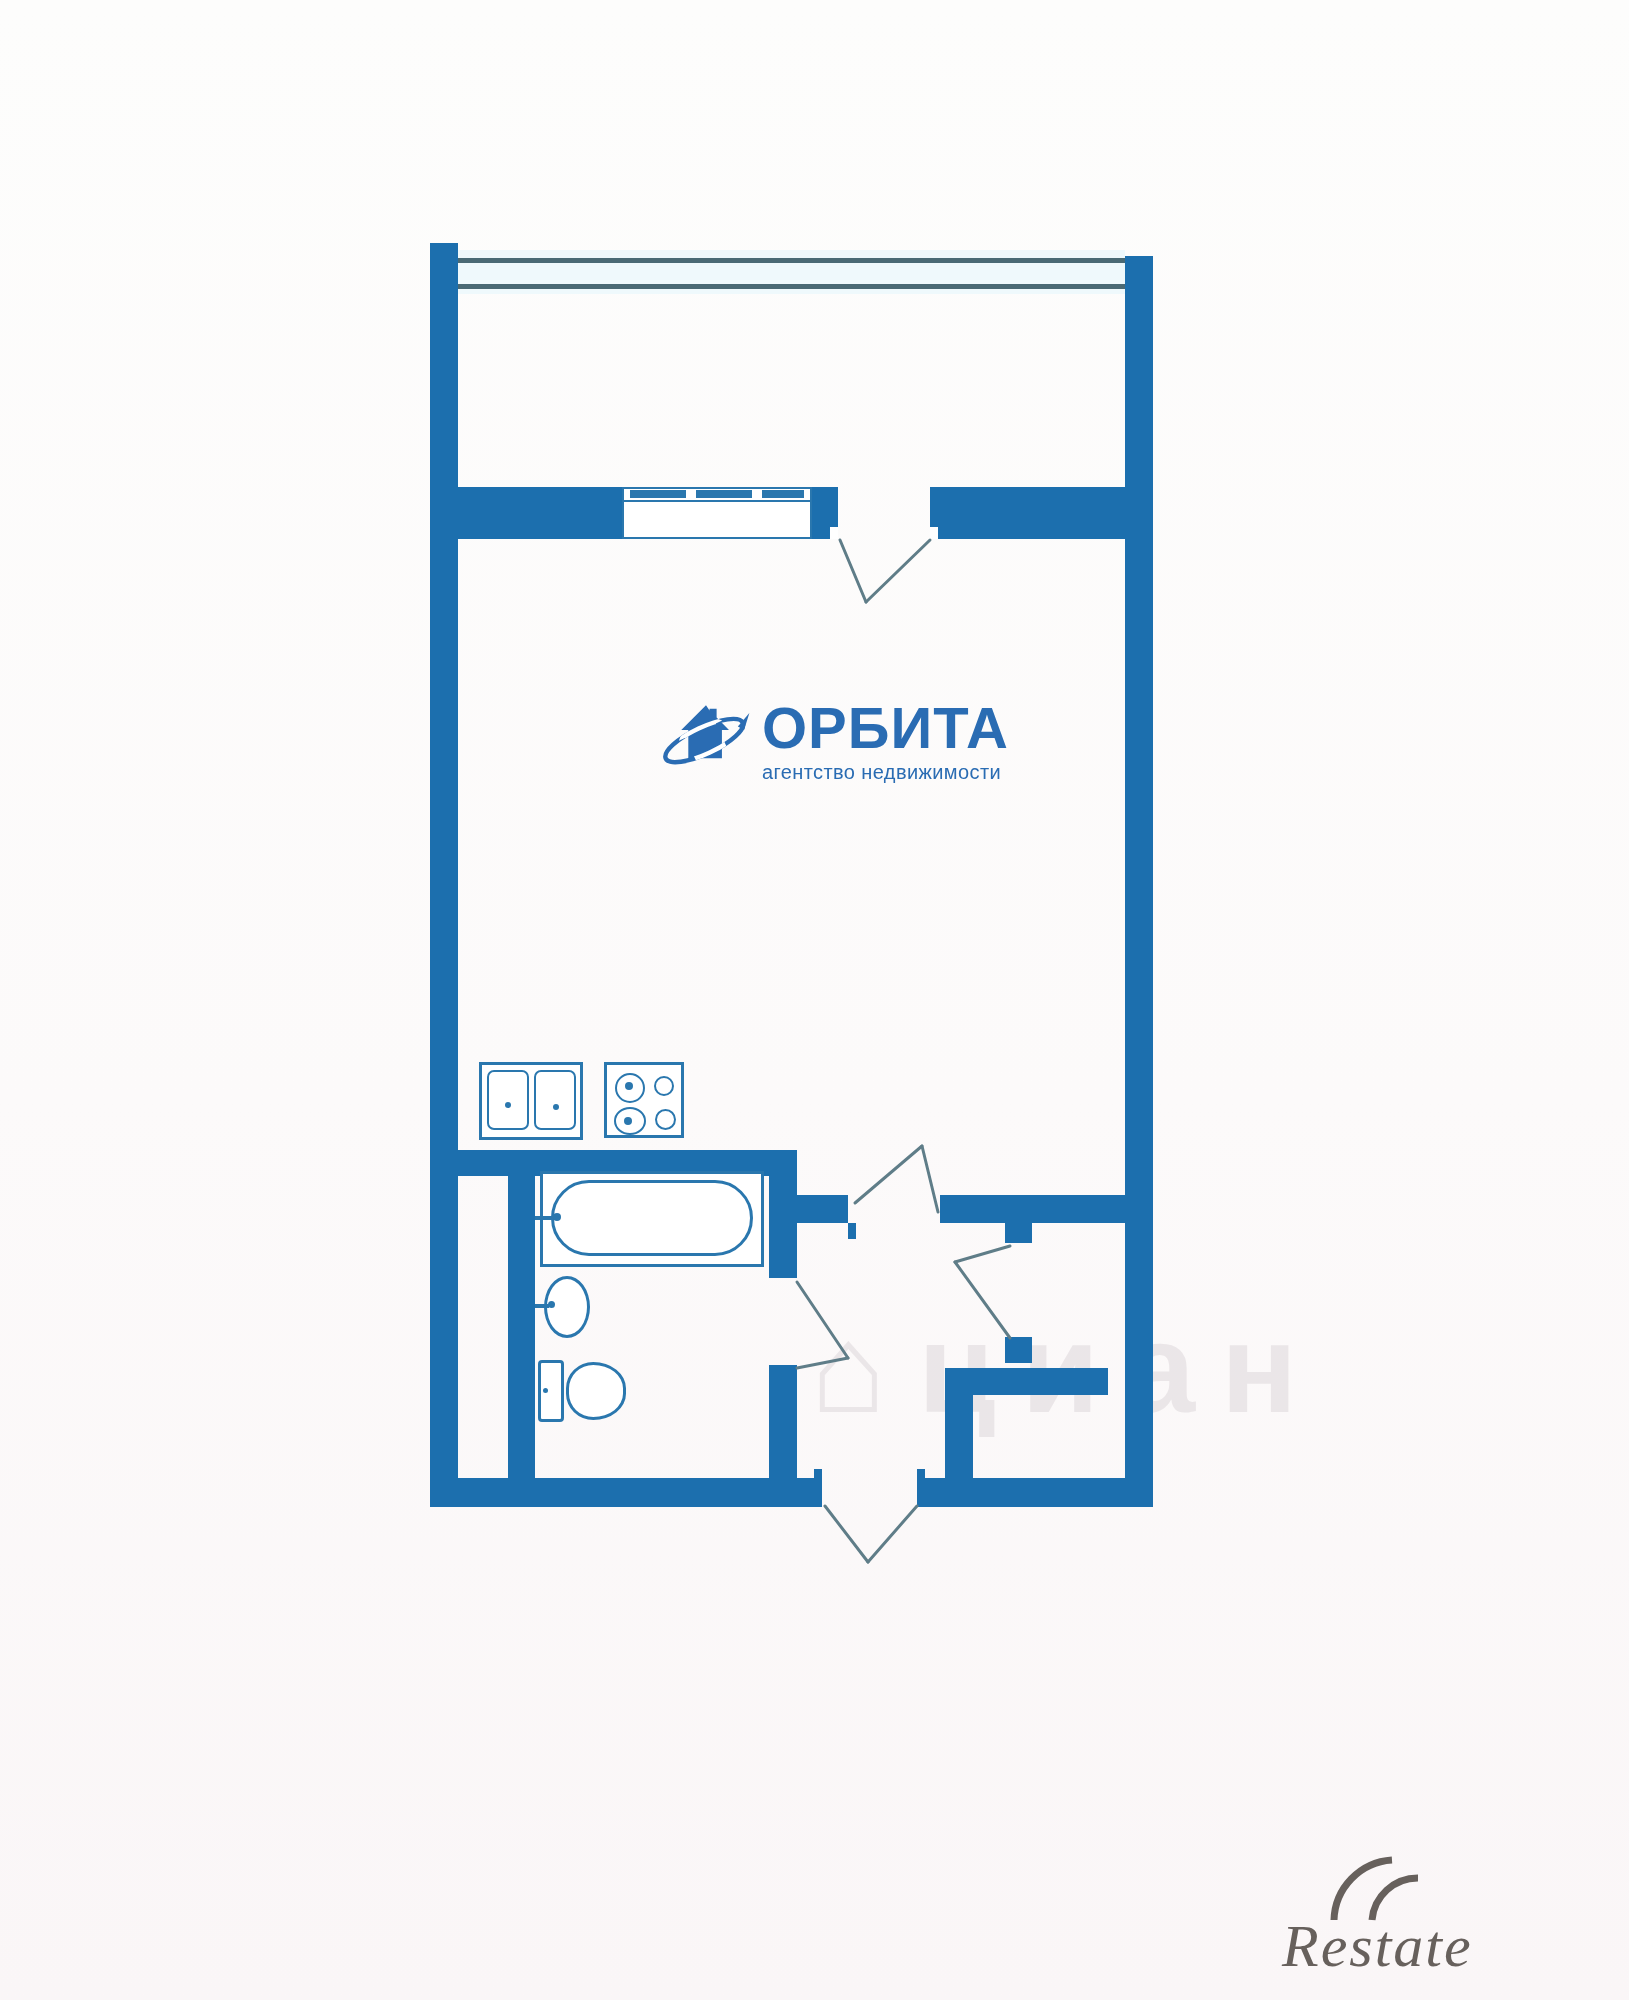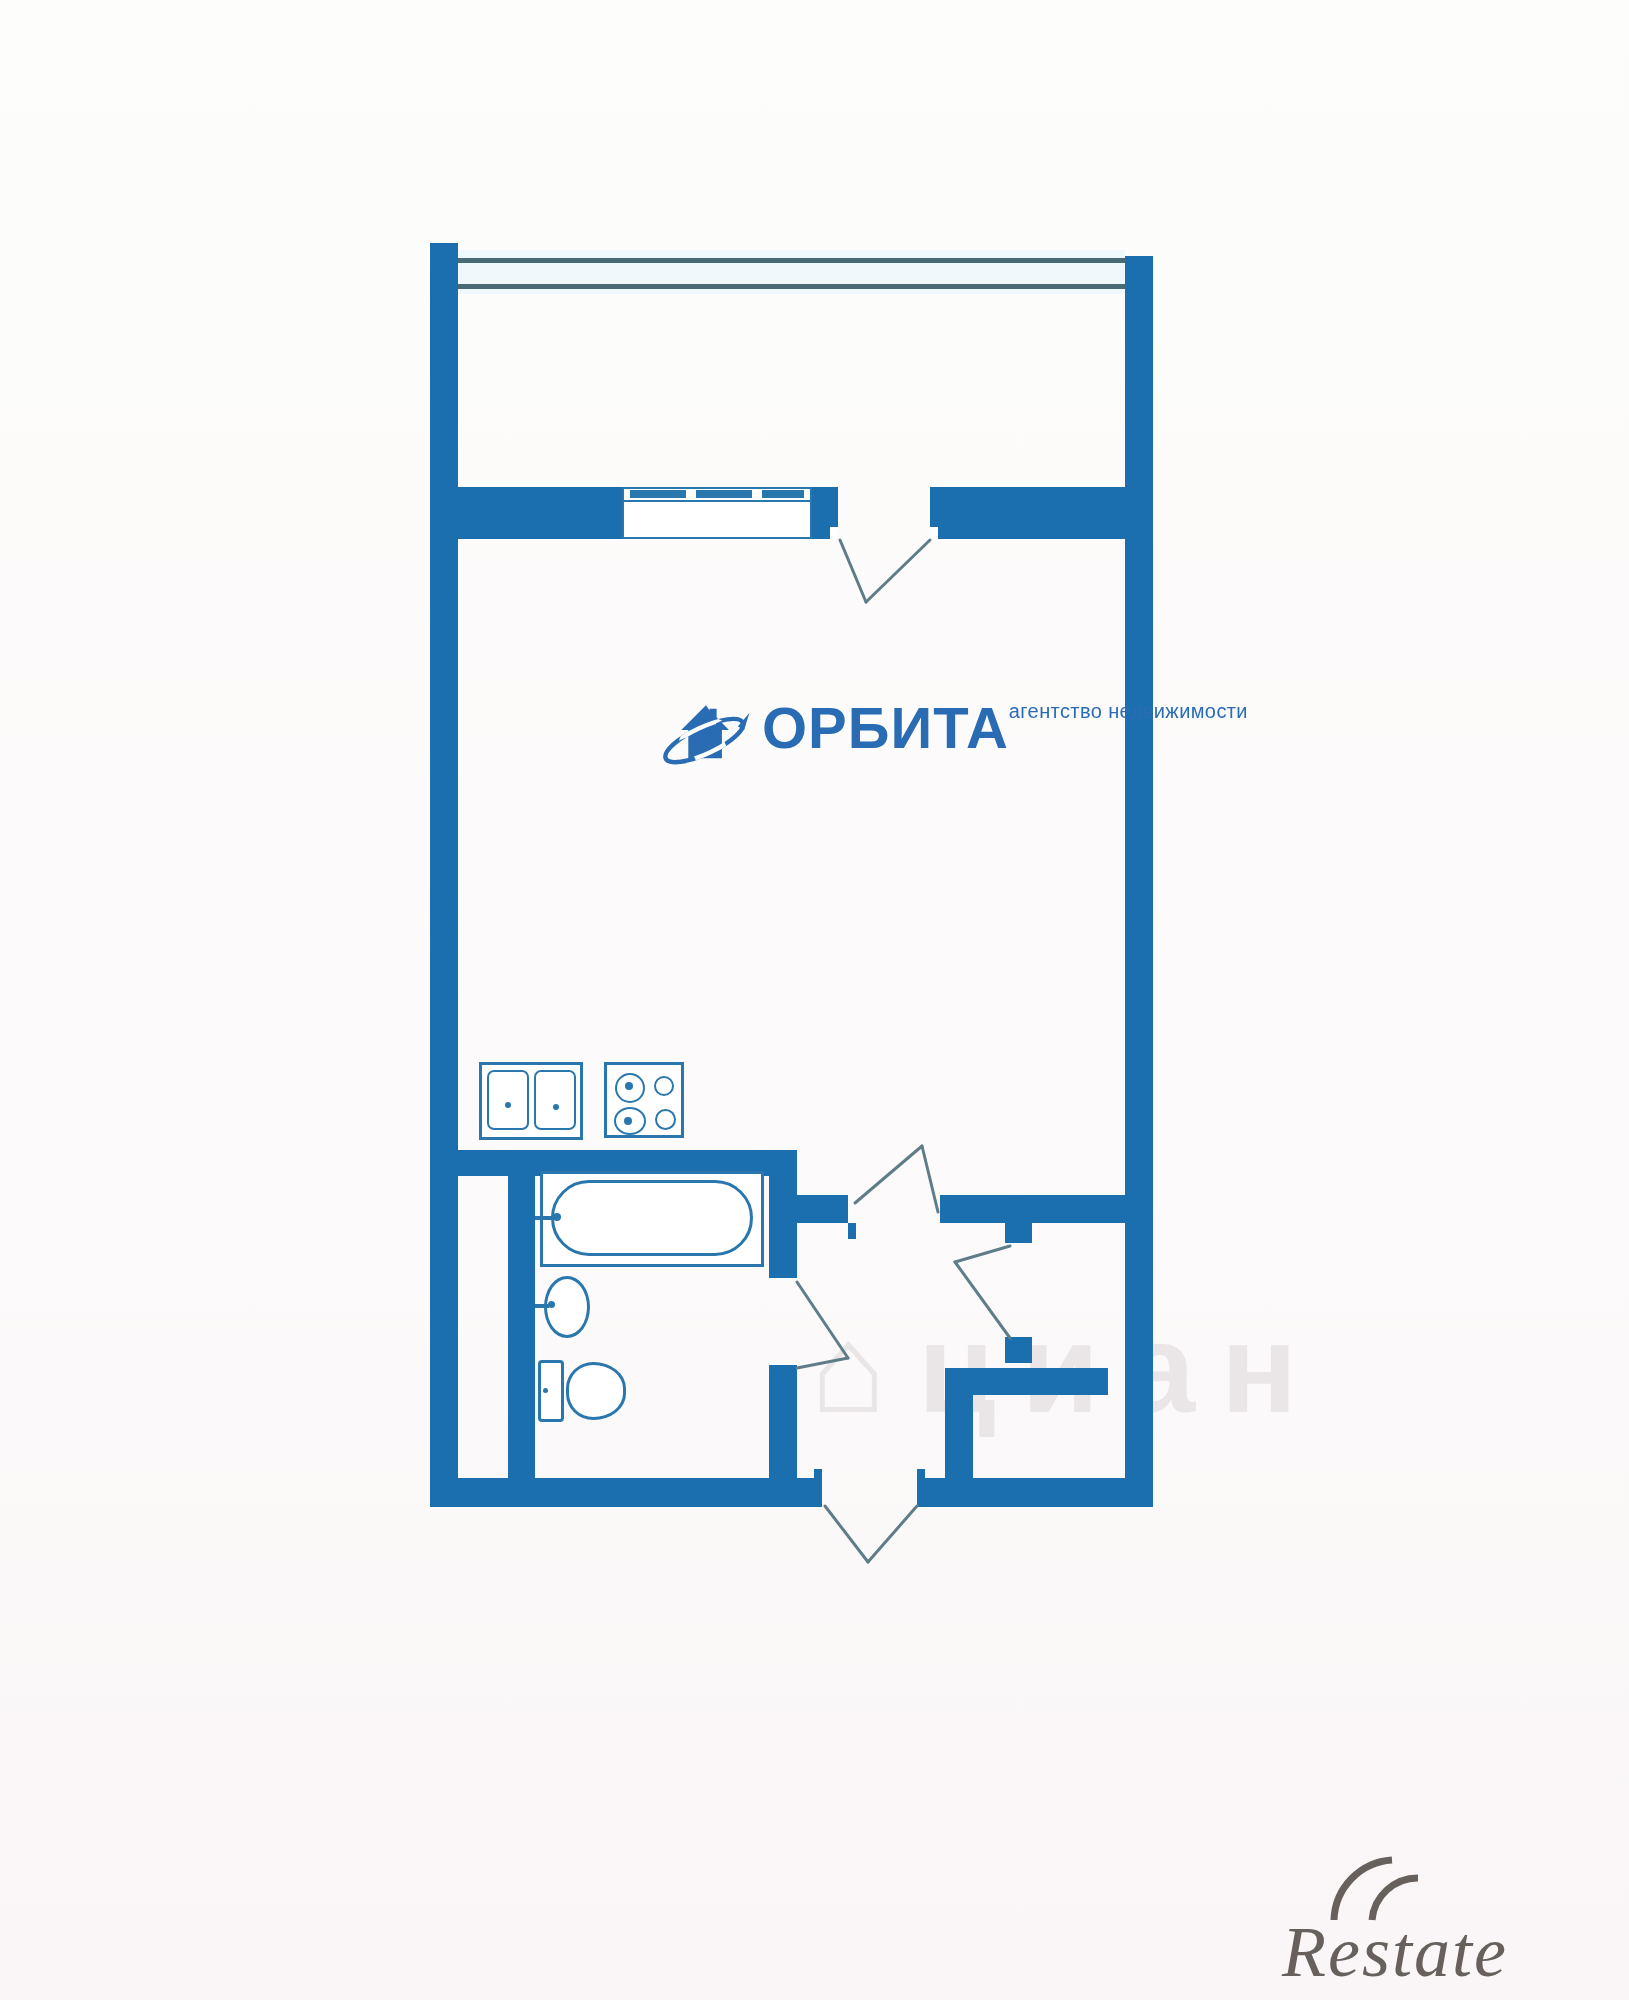--- a/index.html
+++ b/index.html
@@ -42,32 +42,32 @@
   
   .tub-inner{position:absolute;left:8px;top:6px;right:8px;bottom:8px;
         border:3px solid var(--fixture-blue);border-radius:42px;}
 
   
   svg.overlay{position:absolute;left:0;top:0;z-index:4;pointer-events:none;}
   .swing{stroke:var(--swing-gray);stroke-width:3;fill:none;stroke-linecap:round;}
 
   
   .logo{position:absolute;left:660px;top:698px;display:flex;align-items:flex-start;gap:10px;z-index:5;}
-  .logo-text{display:flex;flex-direction:row;}
+  .logo-text{display:flex;flex-direction:column;}
   .brand{color:var(--logo-blue);font-weight:bold;font-size:58px;line-height:1.05;letter-spacing:1px;}
   .tagline{color:var(--logo-blue);font-size:20px;letter-spacing:.4px;margin-top:2px;}
 
   
   .wm-cian{position:absolute;left:810px;top:1296px;z-index:2;
     font-size:126px;font-weight:bold;letter-spacing:26px;color:var(--cian-gray);
     white-space:nowrap;}
   .wm-cian .house-glyph{font-weight:normal;margin-right:6px;}
   .wm-restate{position:absolute;left:1282px;top:1854px;z-index:6;color:var(--restate-gray);opacity:.85;}
   .wm-restate .rst-text{font-family:"Liberation Serif",serif;font-style:italic;
-    font-size:72px;letter-spacing:2px;line-height:1;display:block;margin-top:-8px;}
+    font-size:60px;letter-spacing:2px;line-height:1;display:block;margin-top:-8px;}
   .wm-restate svg{display:block;margin-left:46px;}
 </style>
 </head>
 <body>
 
 <div class="canvas">
 
   <div class="wm-cian"><span class="house-glyph">⌂</span><span>циан</span></div>
 
   <div class="room" style="left:458px;top:294px;width:667px;height:193px"></div>

